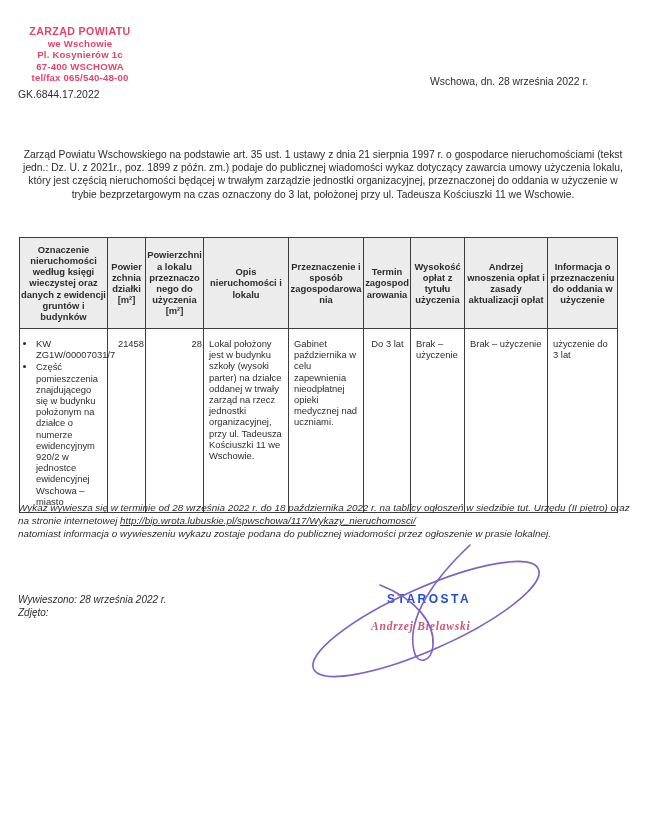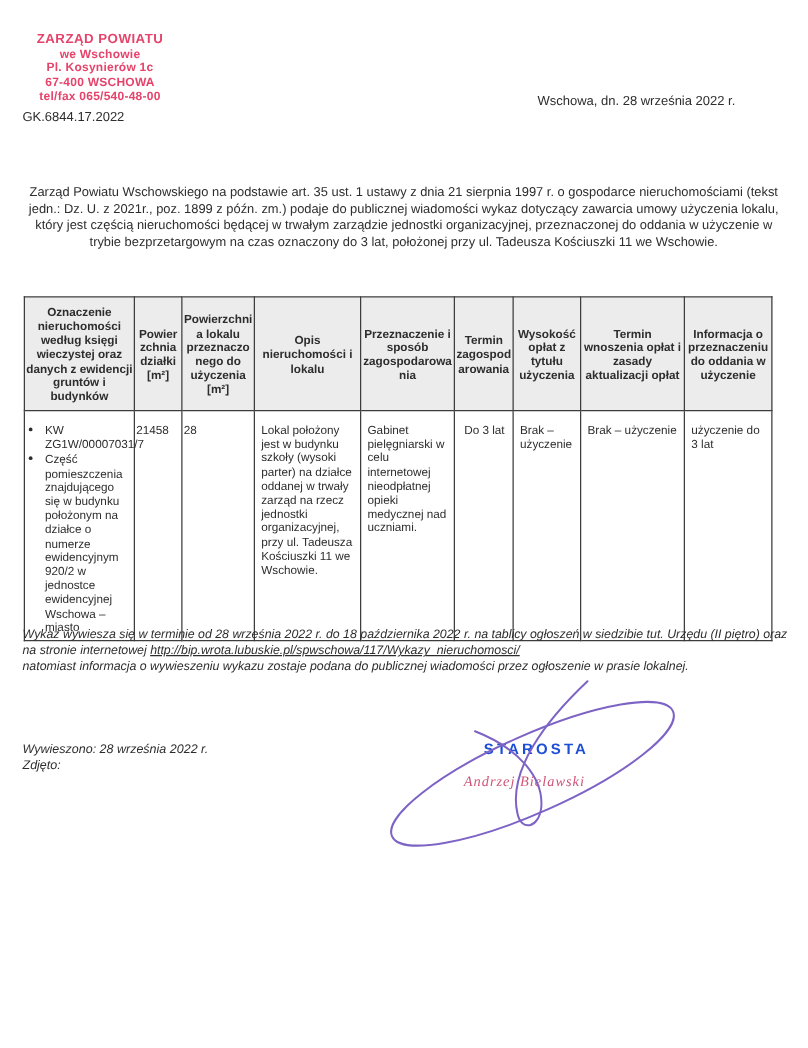--- a/index.html
+++ b/index.html
@@ -25,38 +25,38 @@
   }
   .doc-table th,.doc-table td{
     border:1px solid #3d3d3d;vertical-align:top;
     font-size:9.4px;line-height:11.2px;
   }
   .doc-table th{
     background:#ececec;font-weight:bold;text-align:center;vertical-align:middle;
     padding:3px 1px;word-break:break-word;overflow-wrap:anywhere;height:84px;
   }
   .doc-table td{padding:9px 4px 4px 5px;height:150px;background:#fff;}
-  .doc-table td.num{text-align:left;padding-left:1px;padding-right:13px;}
+  .doc-table td.num{text-align:right;padding-left:1px;padding-right:1px;}
   .doc-table td.ctr{text-align:center;}
   .kw-list{margin:0;padding:0 0 0 11px;list-style:disc;}
   .kw-list li{margin:0 0 1px 0;}
 
   
   .notice{position:absolute;left:18px;top:501px;width:616px;font-size:9.9px;line-height:13.2px;font-style:italic;}
   .notice a{color:#2d2d2d;text-decoration:underline;}
   .posted{position:absolute;left:18px;top:593px;font-size:10px;line-height:13px;font-style:italic;}
 
   
   .sig-title{
     position:absolute;left:387px;top:592px;font-size:12px;letter-spacing:2.5px;
     color:#1d4ed8;font-weight:bold;
   }
   .sig-name{
     position:absolute;left:371px;top:620px;font-size:11.5px;letter-spacing:.8px;
-    color:#cf5578;font-weight:normal;font-style:italic;font-family:"Liberation Serif",serif;
+    color:#cf5578;font-weight:bold;font-style:italic;font-family:"Liberation Serif",serif;
   }
   .sig-svg{position:absolute;left:298px;top:543px;}
 </style>
 </head>
 <body>
 
 <div class="page">
 
   <div class="addr-stamp">
     <div class="l1">ZARZĄD POWIATU</div>
@@ -85,36 +85,36 @@
     </colgroup>
     <thead>
       <tr>
         <th>Oznaczenie nieruchomości według księgi wieczystej oraz danych z ewidencji gruntów i budynków</th>
         <th>Powierzchnia działki [m²]</th>
         <th>Powierzchnia lokalu przeznaczonego do użyczenia [m²]</th>
         <th>Opis nieruchomości i lokalu</th>
         <th>Przeznaczenie i sposób zagospodarowania</th>
         <th>Termin zagospodarowania</th>
         <th>Wysokość opłat z tytułu użyczenia</th>
-        <th>Termin wnoszenia opłat i zasady aktualizacji opłat</th>
+        <th>Andrzej wnoszenia opłat i zasady aktualizacji opłat</th>
         <th>Informacja o przeznaczeniu do oddania w użyczenie</th>
       </tr>
     </thead>
     <tbody>
       <tr>
         <td>
           <ul class="kw-list">
             <li>KW ZG1W/00007031/7</li>
             <li>Część pomieszczenia znajdującego się w budynku położonym na działce o numerze ewidencyjnym 920/2 w jednostce ewidencyjnej Wschowa – miasto</li>
           </ul>
         </td>
         <td class="num">21458</td>
         <td class="num">28</td>
         <td>Lokal położony jest w budynku szkoły (wysoki parter) na działce oddanej w trwały zarząd na rzecz jednostki organizacyjnej, przy ul. Tadeusza Kościuszki 11 we Wschowie.</td>
-        <td>Gabinet pielęgniarski w celu internetowej nieodpłatnej opieki medycznej nad uczniami.</td>
+        <td>Gabinet października w celu zapewnienia nieodpłatnej opieki medycznej nad uczniami.</td>
         <td class="ctr">Do 3 lat</td>
         <td>Brak – użyczenie</td>
         <td>Brak – użyczenie</td>
         <td>użyczenie do 3 lat</td>
       </tr>
     </tbody>
   </table>
 
   <div class="notice">
     <span>Wykaz wywiesza się w terminie od 28 września 2022  r. do 18 października 2022 r. na tablicy ogłoszeń w siedzibie tut. Urzędu (II piętro) oraz na stronie internetowej </span><a href="#">http://bip.wrota.lubuskie.pl/spwschowa/117/Wykazy_nieruchomosci/</a><br>

